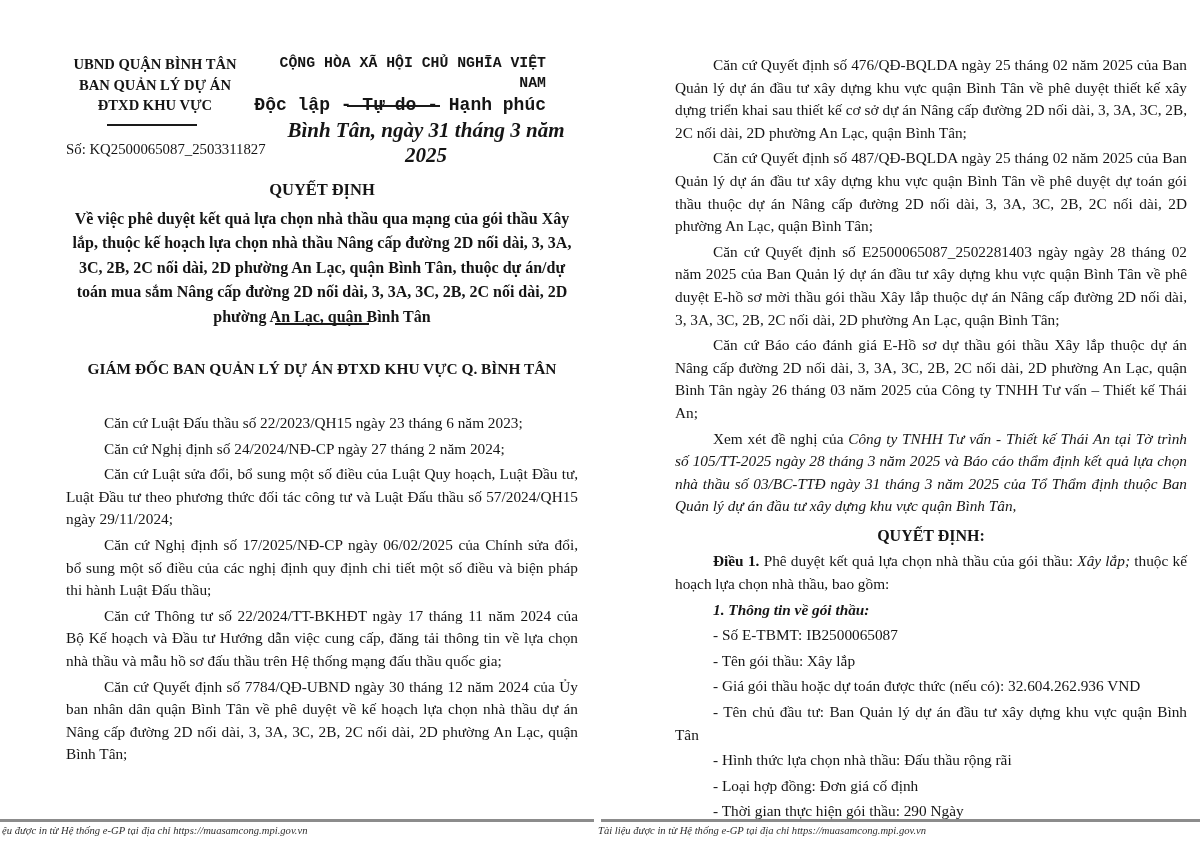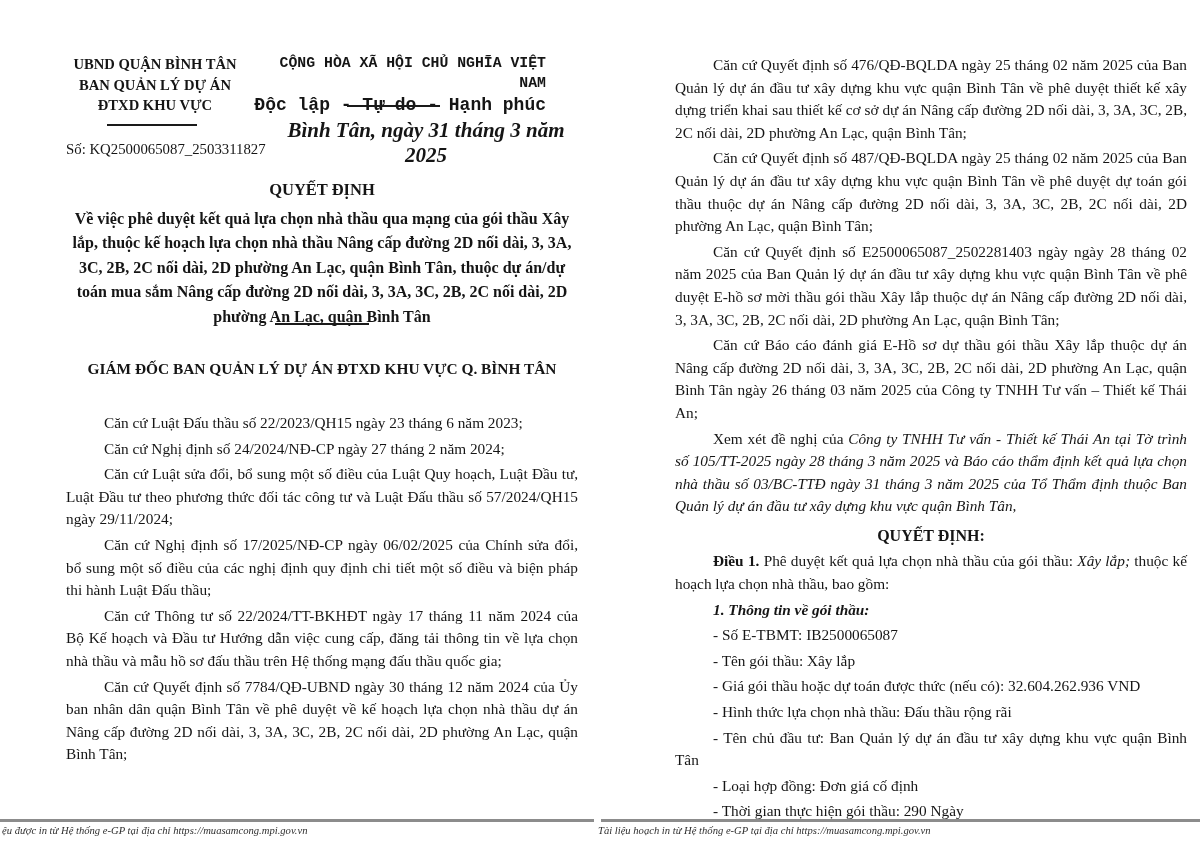--- a/index.html
+++ b/index.html
@@ -85,22 +85,22 @@
   <p>Căn cứ Quyết định số 487/QĐ-BQLDA ngày 25 tháng 02 năm 2025 của Ban Quản lý dự án đầu tư xây dựng khu vực quận Bình Tân về phê duyệt dự toán gói thầu thuộc dự án Nâng cấp đường 2D nối dài, 3, 3A, 3C, 2B, 2C nối dài, 2D phường An Lạc, quận Bình Tân;</p>
   <p>Căn cứ Quyết định số E2500065087_2502281403 ngày ngày 28 tháng 02 năm 2025 của Ban Quản lý dự án đầu tư xây dựng khu vực quận Bình Tân về phê duyệt E-hồ sơ mời thầu gói thầu Xây lắp thuộc dự án Nâng cấp đường 2D nối dài, 3, 3A, 3C, 2B, 2C nối dài, 2D phường An Lạc, quận Bình Tân;</p>
   <p>Căn cứ Báo cáo đánh giá E-Hồ sơ dự thầu gói thầu Xây lắp thuộc dự án Nâng cấp đường 2D nối dài, 3, 3A, 3C, 2B, 2C nối dài, 2D phường An Lạc, quận Bình Tân ngày 26 tháng 03 năm 2025 của Công ty TNHH Tư vấn – Thiết kế Thái An;</p>
   <p><span>Xem xét đề nghị của </span><span class="i">Công ty TNHH Tư vấn - Thiết kế Thái An tại Tờ trình số 105/TT-2025 ngày 28 tháng 3 năm 2025 và Báo cáo thẩm định kết quả lựa chọn nhà thầu số 03/BC-TTĐ ngày 31 tháng 3 năm 2025 của Tổ Thẩm định thuộc Ban Quản lý dự án đầu tư xây dựng khu vực quận Bình Tân,</span></p>
   <p class="decides-heading">QUYẾT ĐỊNH:</p>
   <p><span class="b">Điều 1.</span><span> Phê duyệt kết quả lựa chọn nhà thầu của gói thầu: </span><span class="i">Xây lắp;</span><span> thuộc kế hoạch lựa chọn nhà thầu, bao gồm:</span></p>
   <p class="bi">1. Thông tin về gói thầu:</p>
   <p>- Số E-TBMT: IB2500065087</p>
   <p>- Tên gói thầu: Xây lắp</p>
   <p>- Giá gói thầu hoặc dự toán được thức (nếu có): 32.604.262.936 VND</p>
+  <p>- Tên chủ đầu tư: Ban Quản lý dự án đầu tư xây dựng khu vực quận Bình Tân</p>
   <p>- Hình thức lựa chọn nhà thầu: Đấu thầu rộng rãi</p>
-  <p>- Tên chủ đầu tư: Ban Quản lý dự án đầu tư xây dựng khu vực quận Bình Tân</p>
   <p>- Loại hợp đồng: Đơn giá cố định</p>
   <p>- Thời gian thực hiện gói thầu: 290 Ngày</p>
 </div>
 
 <div class="abs footer-rule footer-rule-left"></div>
 <div class="abs footer-rule footer-rule-right"></div>
 <div class="abs footer-text footer-text-left">ệu được in từ Hệ thống e-GP tại địa chỉ https://muasamcong.mpi.gov.vn</div>
-<div class="abs footer-text footer-text-right">Tài liệu hoạch in từ Hệ thống e-GP tại địa chỉ https://muasamcong.mpi.gov.vn</div>
+<div class="abs footer-text footer-text-right">Tài liệu được in từ Hệ thống e-GP tại địa chỉ https://muasamcong.mpi.gov.vn</div>
 
 </body></html>

